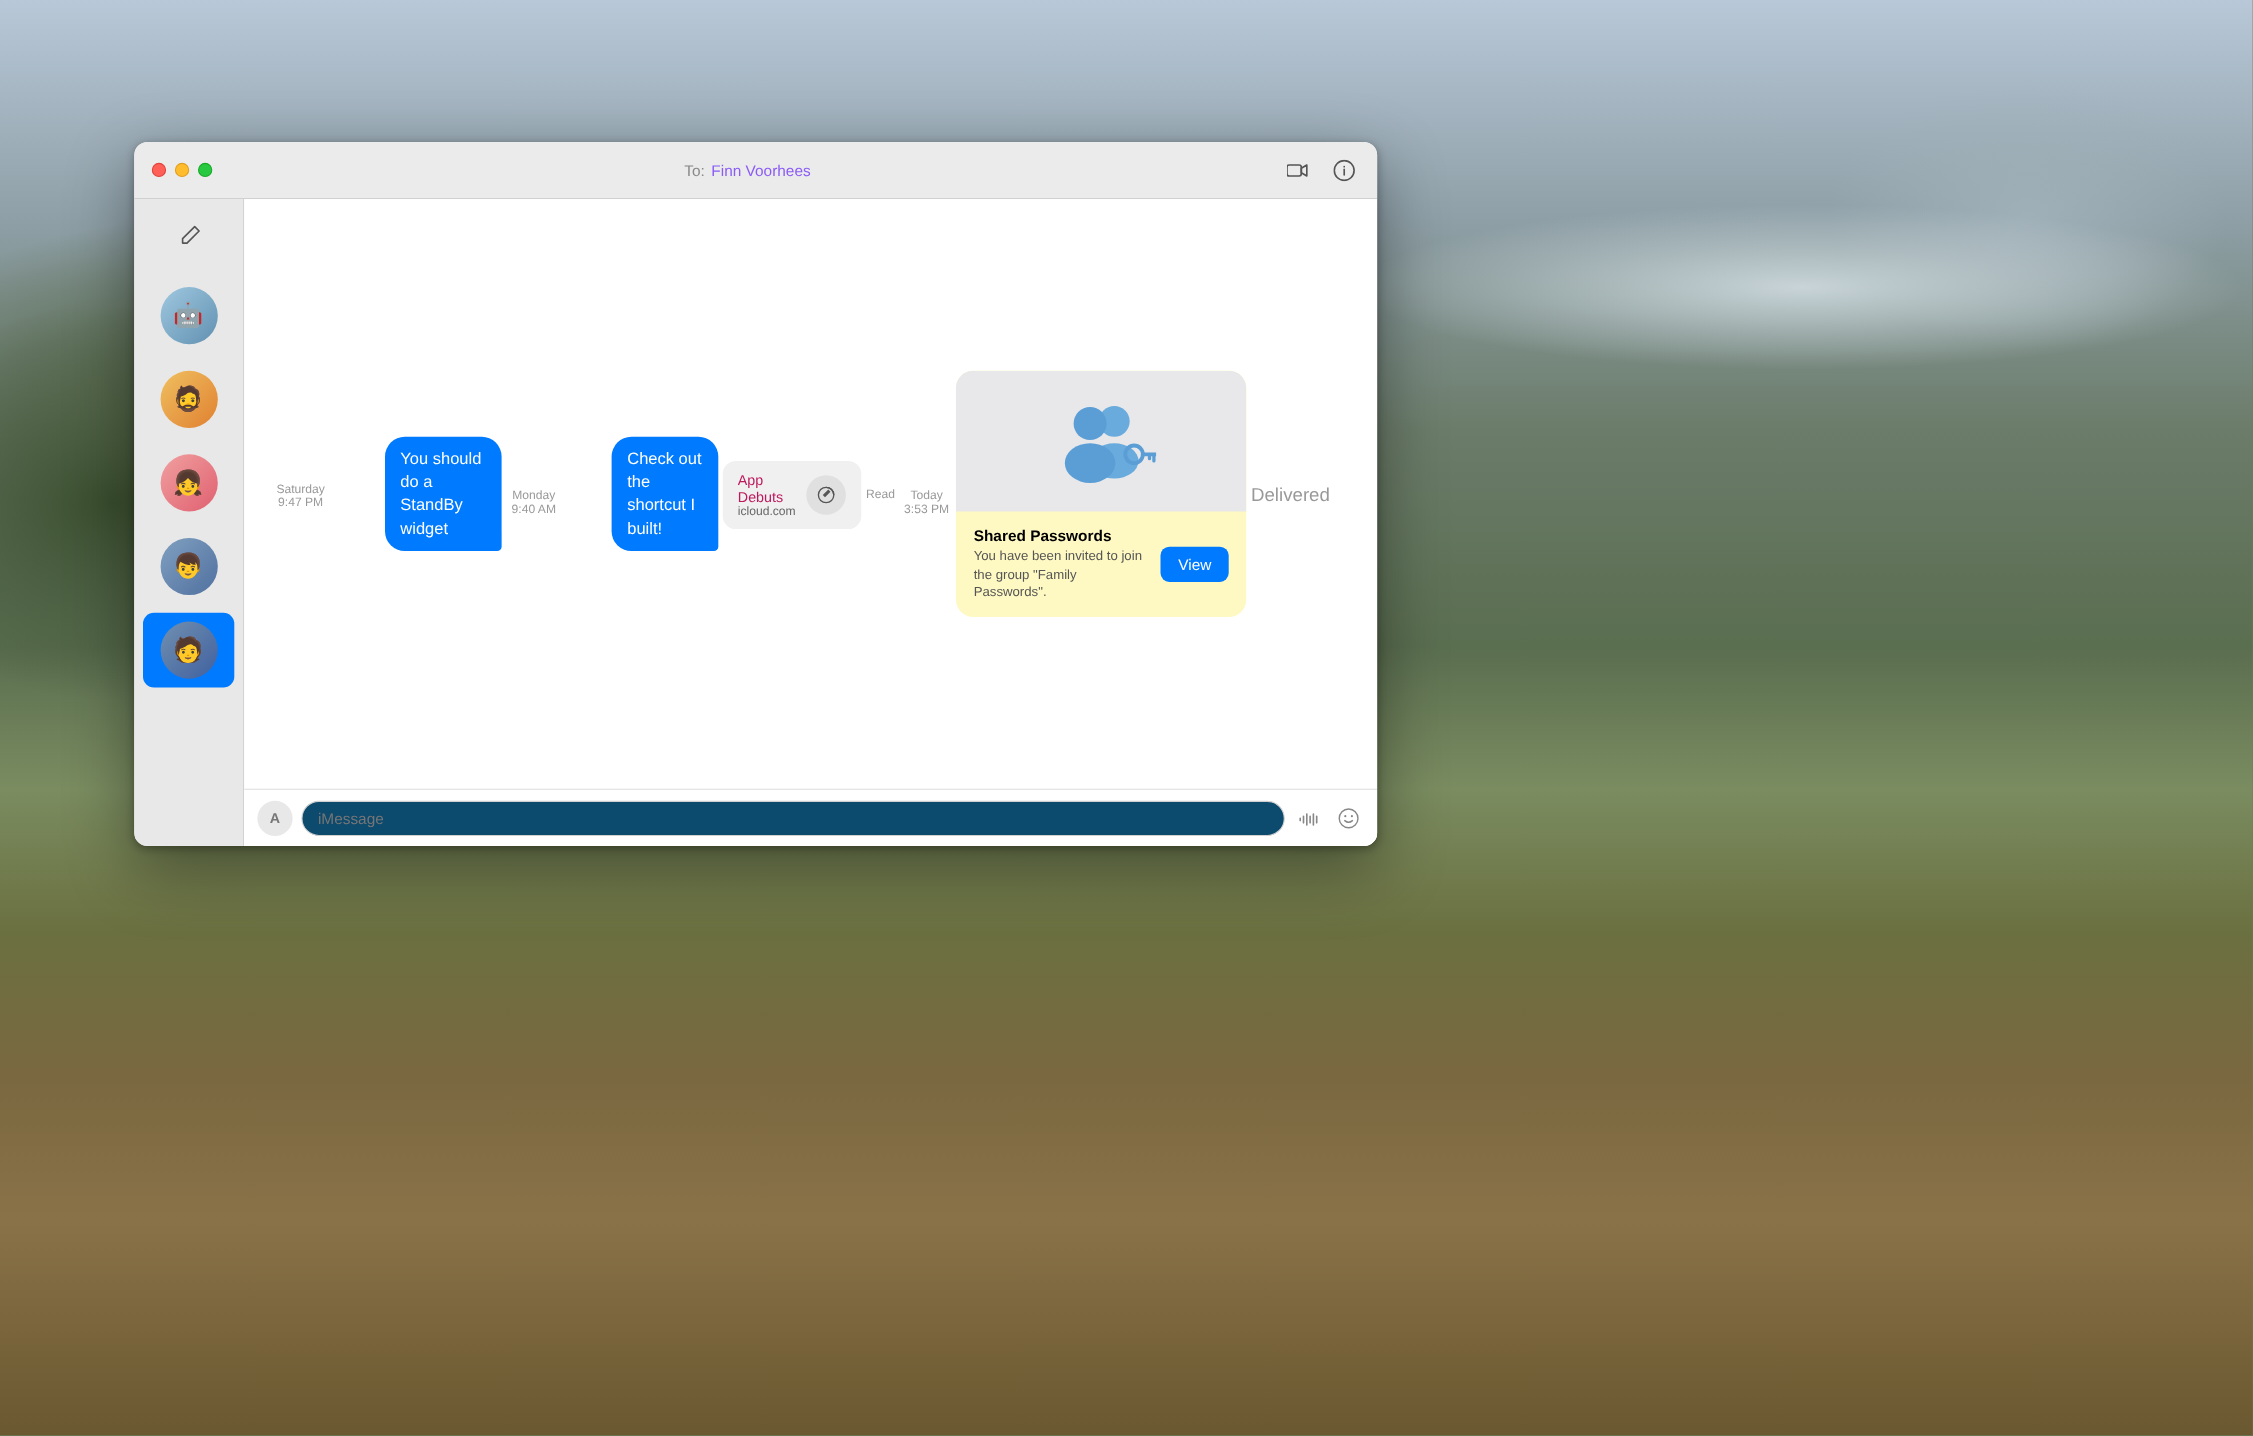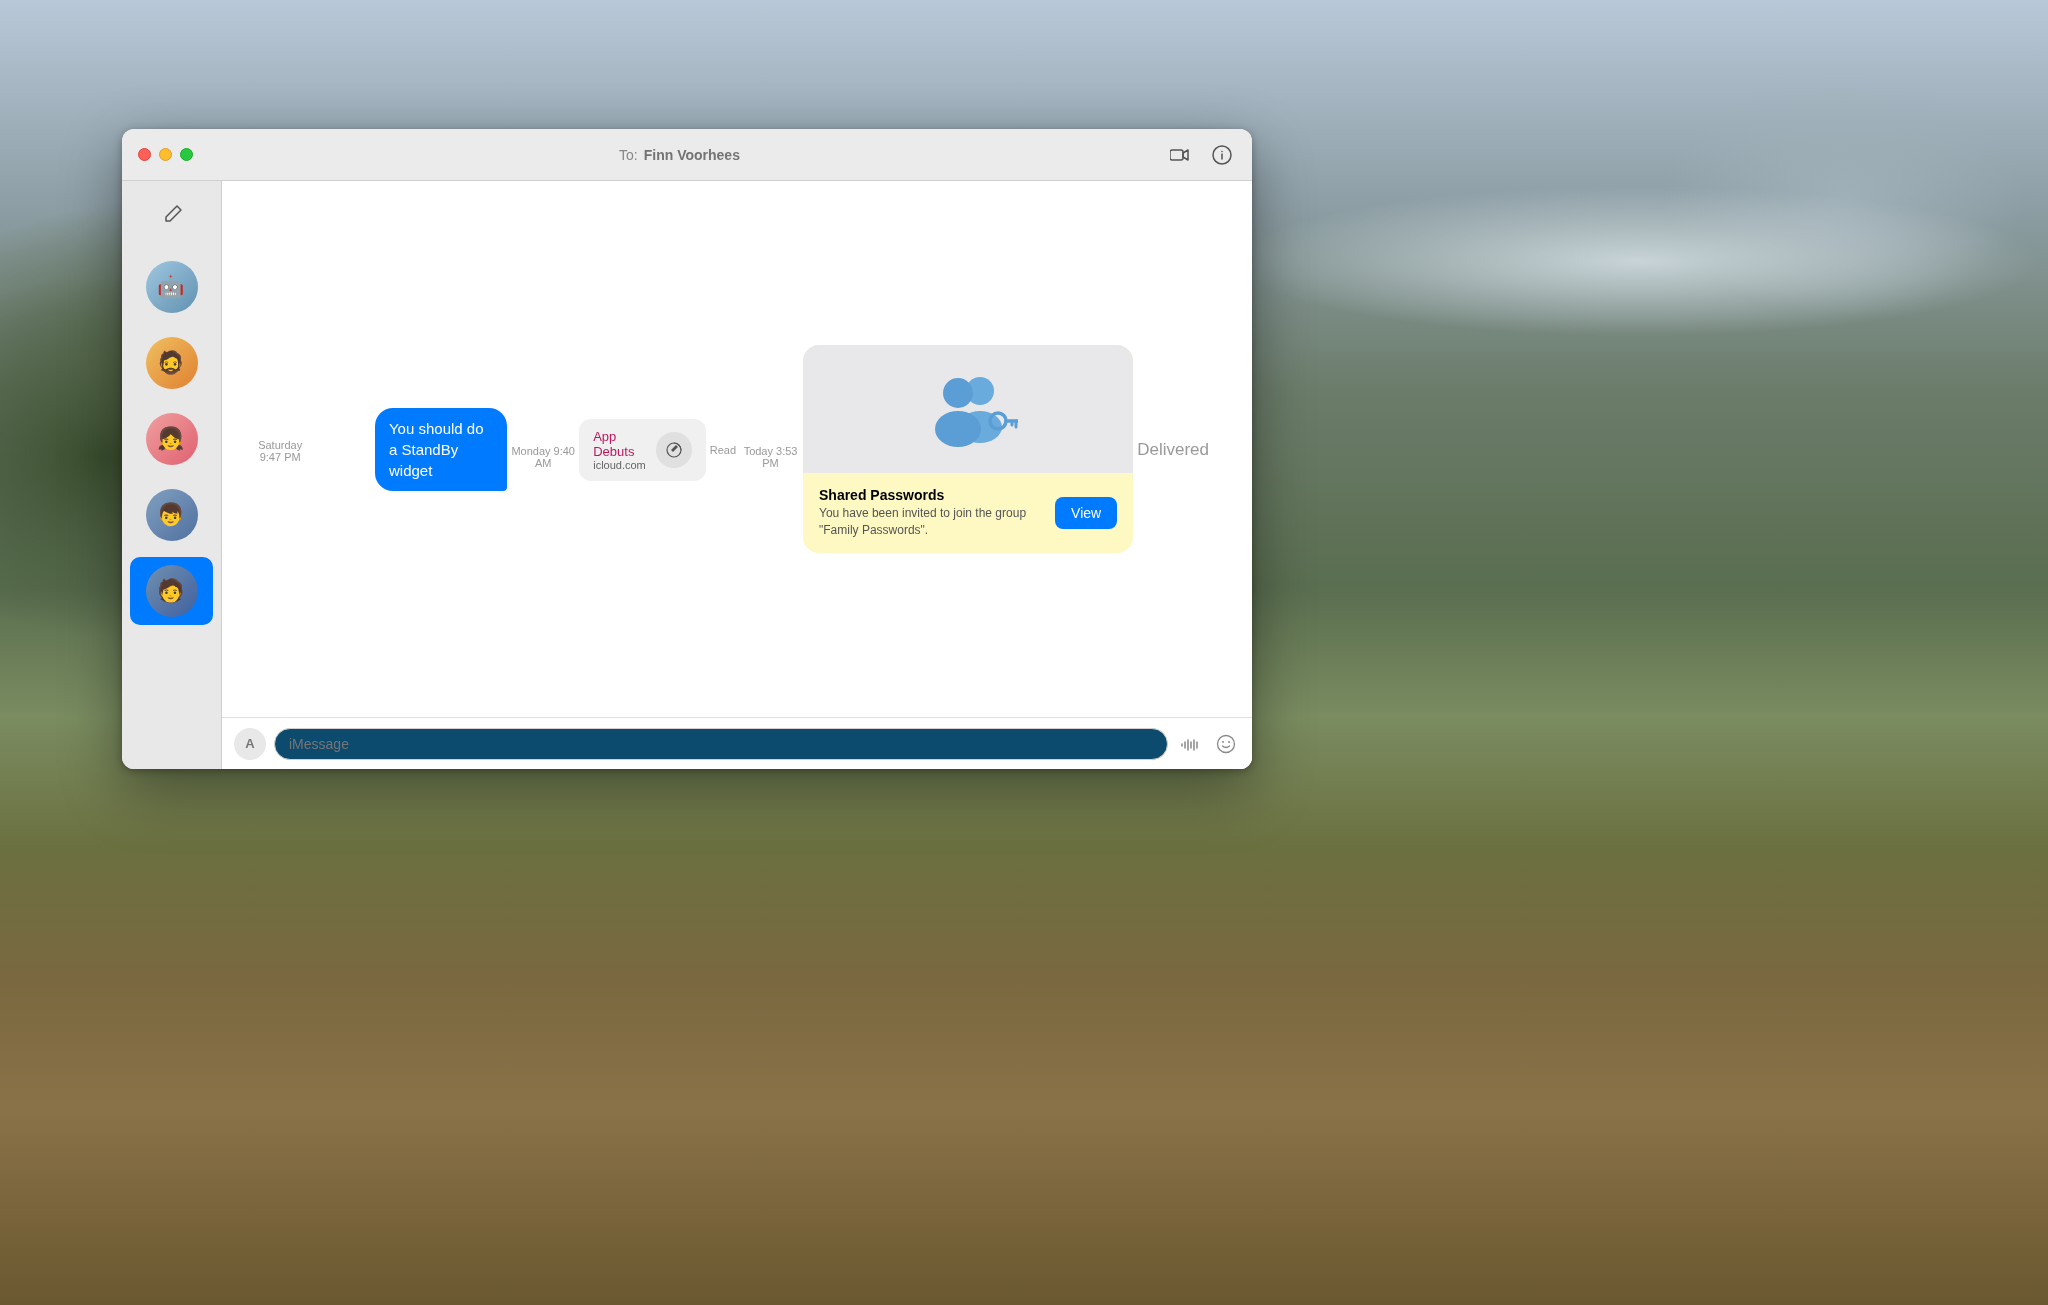--- a/index.html
+++ b/index.html
@@ -419,21 +419,21 @@
 <div class="window">
 
   <div class="title-bar">
     <div class="traffic-lights">
       <div class="traffic-light red"></div>
       <div class="traffic-light yellow"></div>
       <div class="traffic-light green"></div>
     </div>
     <div class="title-bar-center">
       <span class="title-to-label">To:</span>
-      <span style="font-weight:700;color:#737373;">Finn Voorhees</span>
+      <span style="font-weight:400;color:#8b5cf6;">Finn Voorhees</span>
     </div>
     <div class="title-bar-right">
       <button class="icon-btn">
         <svg width="20" height="14" viewBox="0 0 20 14" fill="none">
           <rect x="0" y="2" width="13" height="10" rx="2" fill="none" stroke="#555" stroke-width="1.5"></rect>
           <path d="M13 5l5-3v10l-5-3V5z" fill="none" stroke="#555" stroke-width="1.5" stroke-linejoin="round"></path>
         </svg>
       </button>
       <button class="icon-btn">
         <svg width="20" height="20" viewBox="0 0 20 20" fill="none">
@@ -489,20 +489,23 @@
       <div class="messages-container">
 
         <div class="timestamp-label">Saturday 9:47 PM</div>
 
         <div class="message-row outgoing">
           <div class="bubble outgoing">You should do a StandBy widget</div>
         </div>
 
         <div class="timestamp-label" style="margin-top:24px;">Monday 9:40 AM</div>
 
+        <div class="message-row outgoing">
+          <div class="bubble outgoing">Check out the shortcut I built!</div>
+        </div>
 
         <div class="message-row outgoing" style="margin-top:4px;">
           <div class="link-card">
             <div class="link-card-text">
               <div class="link-title">App Debuts</div>
               <div class="link-url">icloud.com</div>
             </div>
             <div class="link-card-icon">
               <svg width="18" height="18" viewBox="0 0 18 18" fill="none">
                 <circle cx="9" cy="9" r="7" fill="none" stroke="#555" stroke-width="1.2"></circle>

